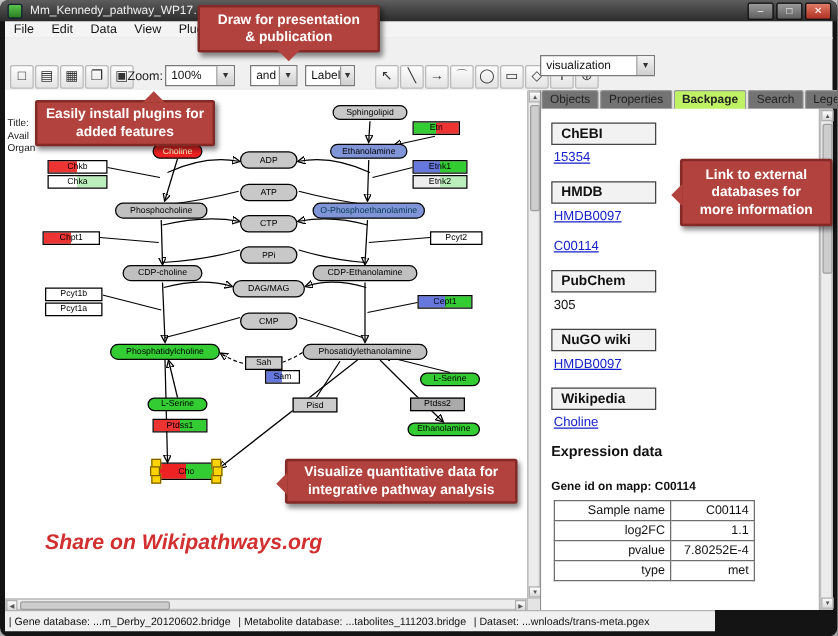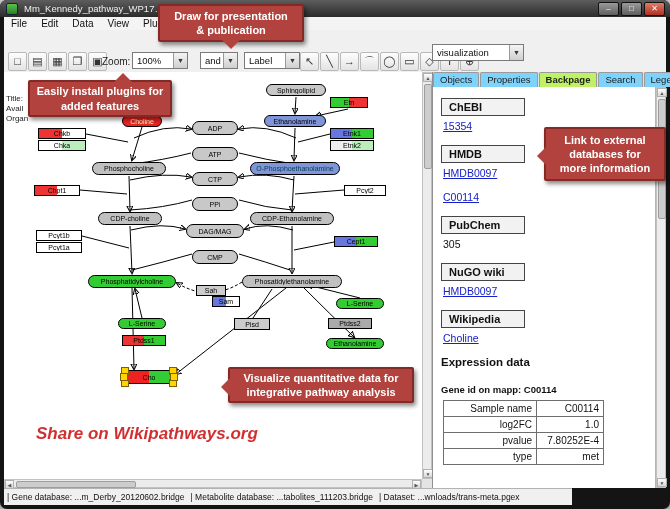--- a/index.html
+++ b/index.html
@@ -45,21 +45,21 @@
   .sb{background:#ececec;border:1px solid #c2c2c2;box-sizing:border-box;}
   .sb .arrow{position:absolute;background:linear-gradient(#fdfdfd,#d8d8d8);border:1px solid #b0b0b0;color:#555;
              font-size:5px;display:flex;align-items:center;justify-content:center;box-sizing:border-box;}
   .sb .thumb{position:absolute;background:#cdcdcd;border:1px solid #9e9e9e;border-radius:2px;box-sizing:border-box;}
   .vscroll{left:422px;top:72px;width:10px;height:407px;}
   .hscroll{left:4px;top:479px;width:418px;height:9px;}
   .corner{left:422px;top:479px;width:10px;height:9px;background:#e4e4e4;}
   
   .sidebar{left:432px;top:72px;width:234px;height:416px;background:#f0f0f0;border-left:1px solid #8f8f8f;box-sizing:border-box;}
   .tabs{position:absolute;left:0;top:0;right:0;height:15px;display:flex;background:#e2e2e2;border-bottom:1px solid #9a9a9a;}
-  .tab{font-size:9.5px;color:#222;padding:0 6px;height:14px;line-height:14px;background:#7dd3fc;
+  .tab{font-size:9.5px;color:#222;padding:0 6px;height:14px;line-height:14px;background:#737373;
        border:1px solid #9a9a9a;border-bottom:none;border-radius:2px 2px 0 0;margin-right:1px;}
   .tab.active{background:#bef264;font-weight:bold;height:15px;}
   .bp{position:absolute;left:0;top:15px;right:10px;bottom:0;background:#fff;border-right:1px solid #b5b5b5;
       padding:10px 0 0 8px;box-sizing:border-box;overflow:hidden;}
   .bp-section{margin-bottom:12px;}
   .bp-header{display:inline-block;min-width:68px;border:1px solid #444;background:#f2f2f2;font-size:11px;
              font-weight:bold;color:#111;padding:2px 7px;}
   .bp-value{margin:4px 0 0 2px;font-size:10.5px;color:#111;}
   .bp-value.link{color:#1620c8;text-decoration:underline;}
   .bp-expr{font-size:11.5px;font-weight:bold;color:#111;margin:2px 0 0 0;}
@@ -121,21 +121,21 @@
       </div>
     <span class="tool-label" style="left:98px;top:26px;">Zoom:</span>
     <div class="combo" style="left:128px;top:22px;width:56px;">
       <span>100%</span>
       <span class="chev">▼</span>
     </div>
     <div class="combo" style="left:196px;top:22px;width:38px;">
       <span>and</span>
       <span class="chev">▼</span>
     </div>
-    <div class="combo" style="left:240px;top:22px;width:56px;">
+    <div class="combo" style="left:240px;top:22px;width:40px;">
       <span>Label</span>
       <span class="chev">▼</span>
     </div>
     <div class="tgroup" style="left:296px;top:22px;">
         <span class="tbtn">↖</span>
         <span class="tbtn">╲</span>
         <span class="tbtn">→</span>
         <span class="tbtn">⌒</span>
         <span class="tbtn">◯</span>
         <span class="tbtn">▭</span>
@@ -341,21 +341,21 @@
       <div class="bp-expr">Expression data</div>
       <div class="bp-geneid">Gene id on mapp: C00114</div>
       <table class="expr">
         <tbody>
             <tr>
               <td>Sample name</td>
               <td>C00114</td>
             </tr>
             <tr>
               <td>log2FC</td>
-              <td>1.0</td>
+              <td>1.1</td>
             </tr>
             <tr>
               <td>pvalue</td>
               <td>7.80252E-4</td>
             </tr>
             <tr>
               <td>type</td>
               <td>met</td>
             </tr>
           </tbody>

